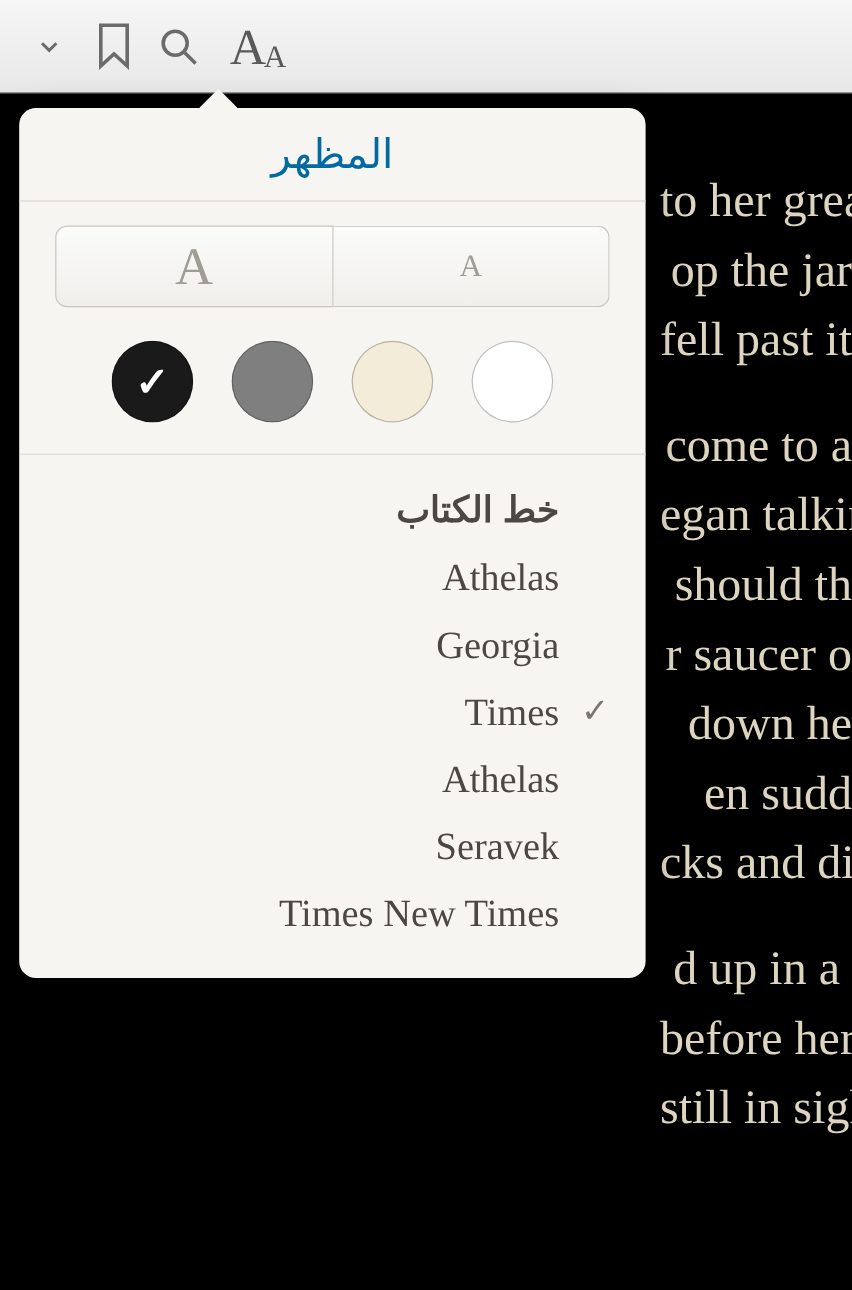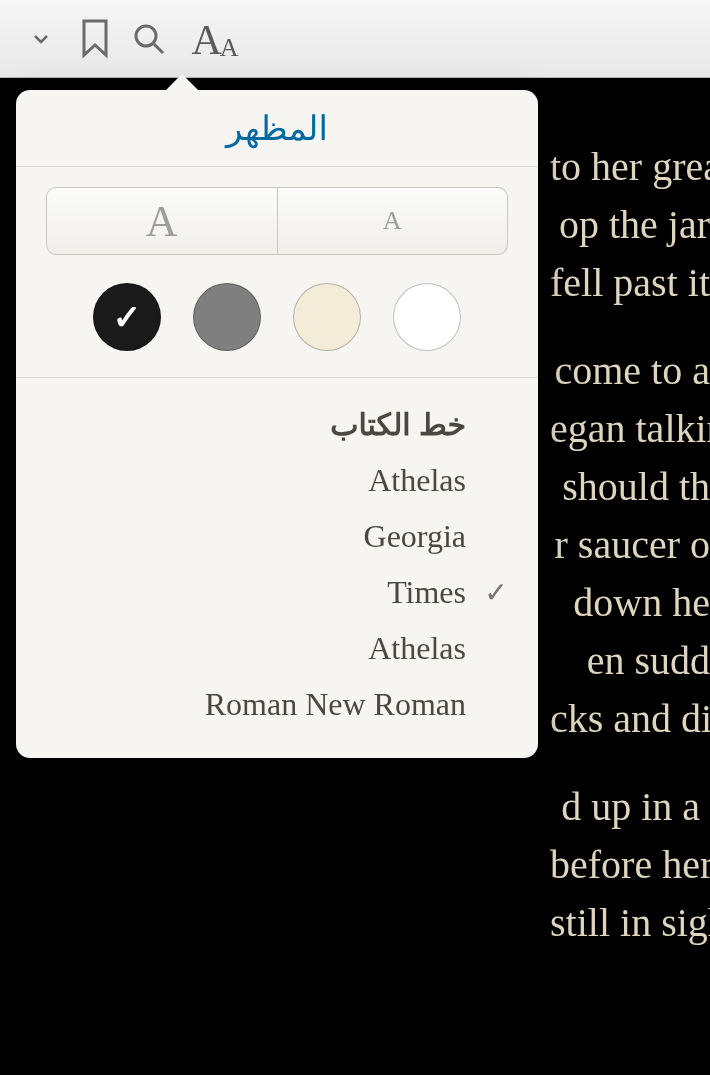--- a/index.html
+++ b/index.html
@@ -247,17 +247,21 @@
     </div>
     <div class="font-item">
       <span>Times</span>
       <span class="sel-check">✓</span>
     </div>
     <div class="font-item">
       <span>Athelas</span>
       <span class="spacer"></span>
     </div>
     <div class="font-item">
-      <span>Roman New Roman</span>
+      <span>Seravek</span>
+      <span class="spacer"></span>
+    </div>
+    <div class="font-item">
+      <span>Times New Times</span>
       <span class="spacer"></span>
     </div>
   </div>
 </div>
 
 </body></html>

